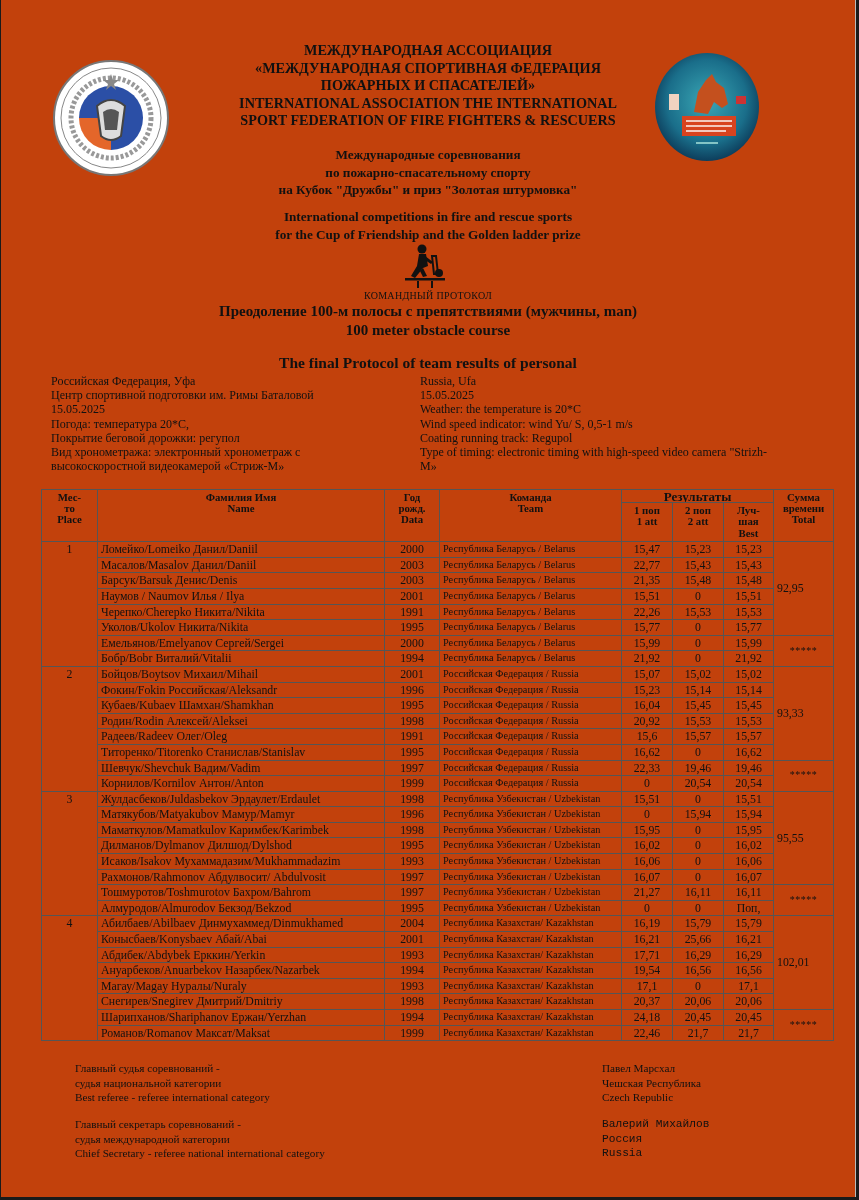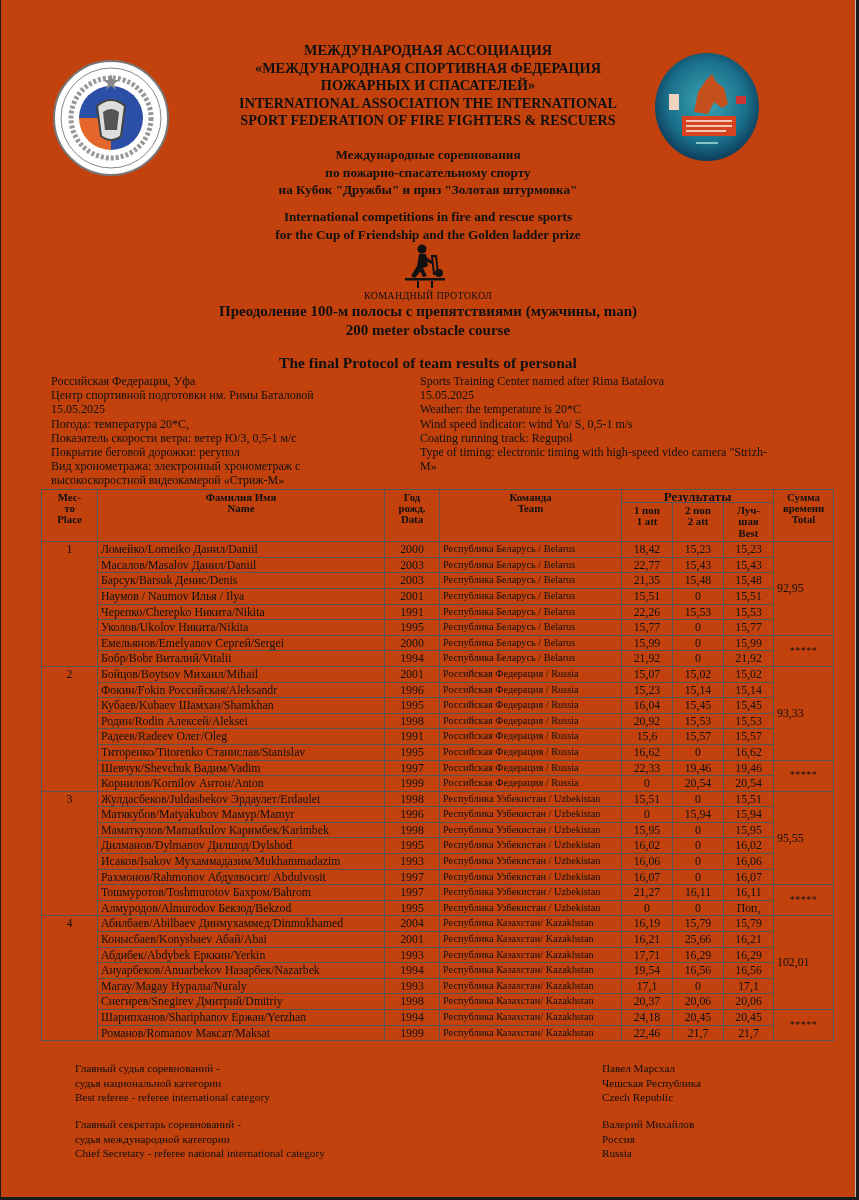--- a/index.html
+++ b/index.html
@@ -61,21 +61,21 @@
   td.c-total { text-align: left; vertical-align: middle; }
   td.c-stars { text-align: center; vertical-align: middle; font-size: 10px; letter-spacing: 0.5px; }
 
   .sign {
     position: absolute; font-size: 11.2px; line-height: 14.5px;
   }
   .sign div { white-space: nowrap; }
   .sign-l1 { left: 74px; top: 1061px; }
   .sign-r1 { left: 601px; top: 1061px; }
   .sign-l2 { left: 74px; top: 1117px; }
-  .sign-r2 { left: 601px; top: 1117px; }
+  .sign-r2 { left: 601px; top: 1117px; font-family: Liberation Mono, monospace; }
 </style>
 </head>
 <body>
 
 <div class="page">
 
   <svg class="logo-left" viewBox="0 0 120 120">
     <circle cx="60" cy="60" r="57" fill="#fff" stroke="#777" stroke-width="2"></circle>
     <circle cx="60" cy="60" r="50" fill="none" stroke="#888" stroke-width="1"></circle>
     <circle cx="60" cy="60" r="40" fill="none" stroke="#999" stroke-width="5" stroke-dasharray="3 2"></circle>
@@ -135,36 +135,35 @@
     <rect x="4" y="34" width="40" height="2.5" fill="#111"></rect>
     <rect x="16" y="37" width="2" height="7" fill="#111"></rect>
     <rect x="30" y="37" width="2" height="7" fill="#111"></rect>
   </svg>
 
   <div class="hdr hdr-proto">
     <span>КОМАНДНЫЙ  ПРОТОКОЛ</span>
   </div>
   <div class="hdr hdr-title">
     <div>Преодоление 100-м полосы с препятствиями (мужчины, man)</div>
-    <div>200 meter obstacle course</div>
+    <div>100 meter obstacle course</div>
   </div>
   <div class="hdr hdr-final">The final Protocol of team results of personal</div>
 
   <div class="info info-ru">
     <div>Российская Федерация, Уфа</div>
     <div>Центр спортивной подготовки им. Римы Баталовой</div>
     <div>15.05.2025</div>
     <div>Погода: температура 20*С,</div>
-    <div>Показатель скорости ветра: ветер Ю/З, 0,5-1 м/с</div>
     <div>Покрытие беговой дорожки: регупол</div>
     <div>Вид хронометража: электронный хронометраж с</div>
     <div>высокоскоростной видеокамерой «Стриж-М»</div>
   </div>
   <div class="info info-en">
-    <div>Sports Training Center named after Rima Batalova</div>
+    <div>Russia, Ufa</div>
     <div>15.05.2025</div>
     <div>Weather: the temperature is 20*C</div>
     <div>Wind speed indicator: wind Yu/ S, 0,5-1 m/s</div>
     <div>Coating running track: Regupol</div>
     <div>Type of timing: electronic timing with high-speed video camera "Strizh-</div>
     <div>M»</div>
   </div>
 
   <table class="results">
     <colgroup>
@@ -219,21 +218,21 @@
           <div>Best</div>
         </th>
       </tr>
     </thead>
     <tbody id="results-body">
         <tr>
           <td class="c-place" rowspan="8">1</td>
           <td class="c-name">Ломейко/Lomeiko Данил/Daniil</td>
           <td class="c-year">2000</td>
           <td class="c-team">Республика Беларусь / Belarus</td>
-          <td class="c-num">18,42</td>
+          <td class="c-num">15,47</td>
           <td class="c-num">15,23</td>
           <td class="c-num">15,23</td>
           <td class="c-total" rowspan="6">92,95</td>
         </tr>
         <tr>
           <td class="c-name">Масалов/Masalov Данил/Daniil</td>
           <td class="c-year">2003</td>
           <td class="c-team">Республика Беларусь / Belarus</td>
           <td class="c-num">22,77</td>
           <td class="c-num">15,43</td>

